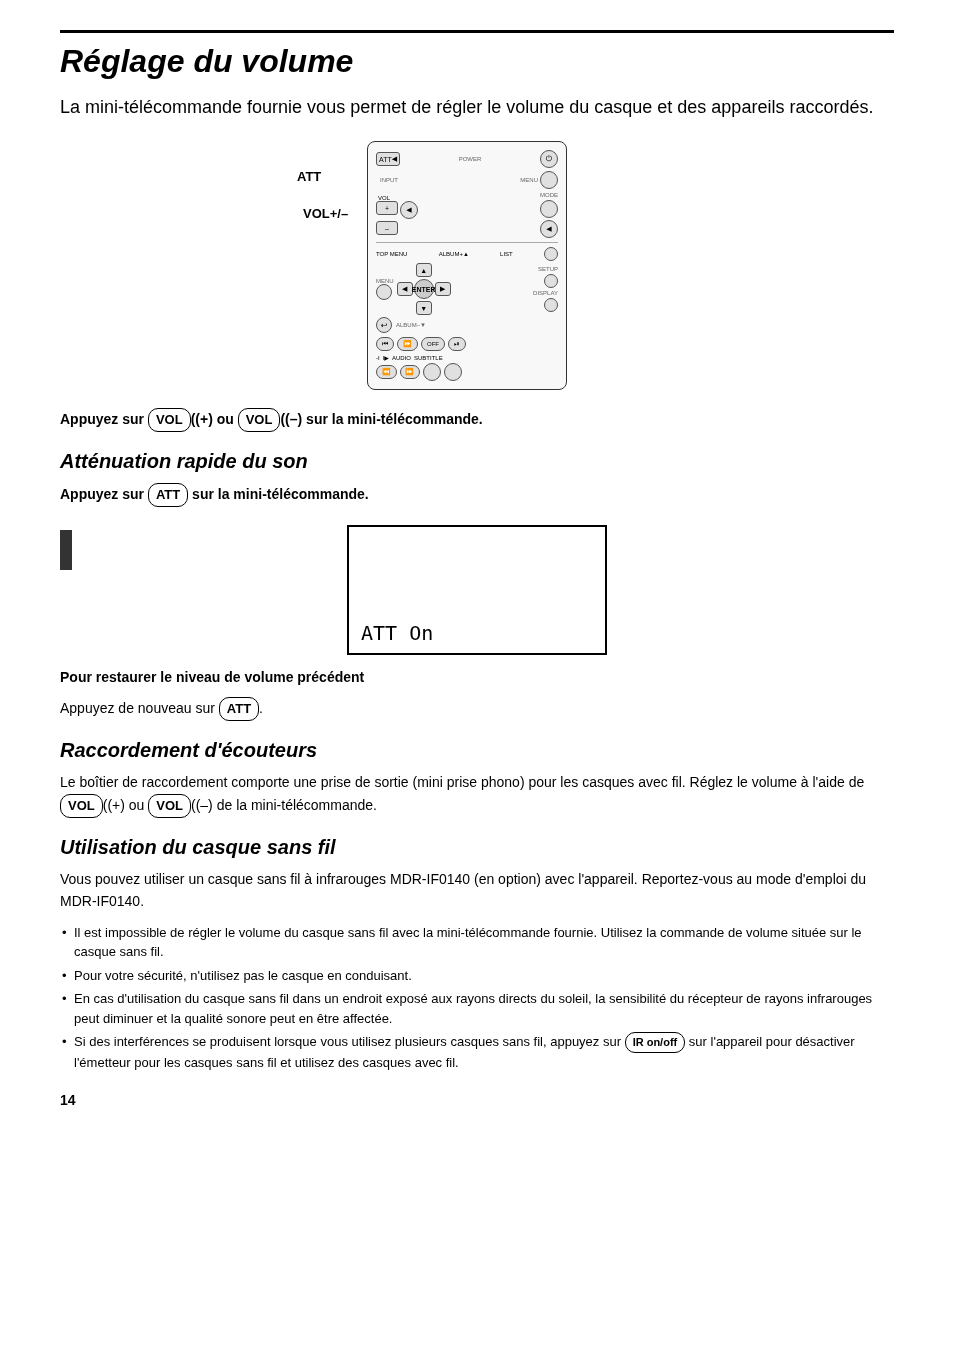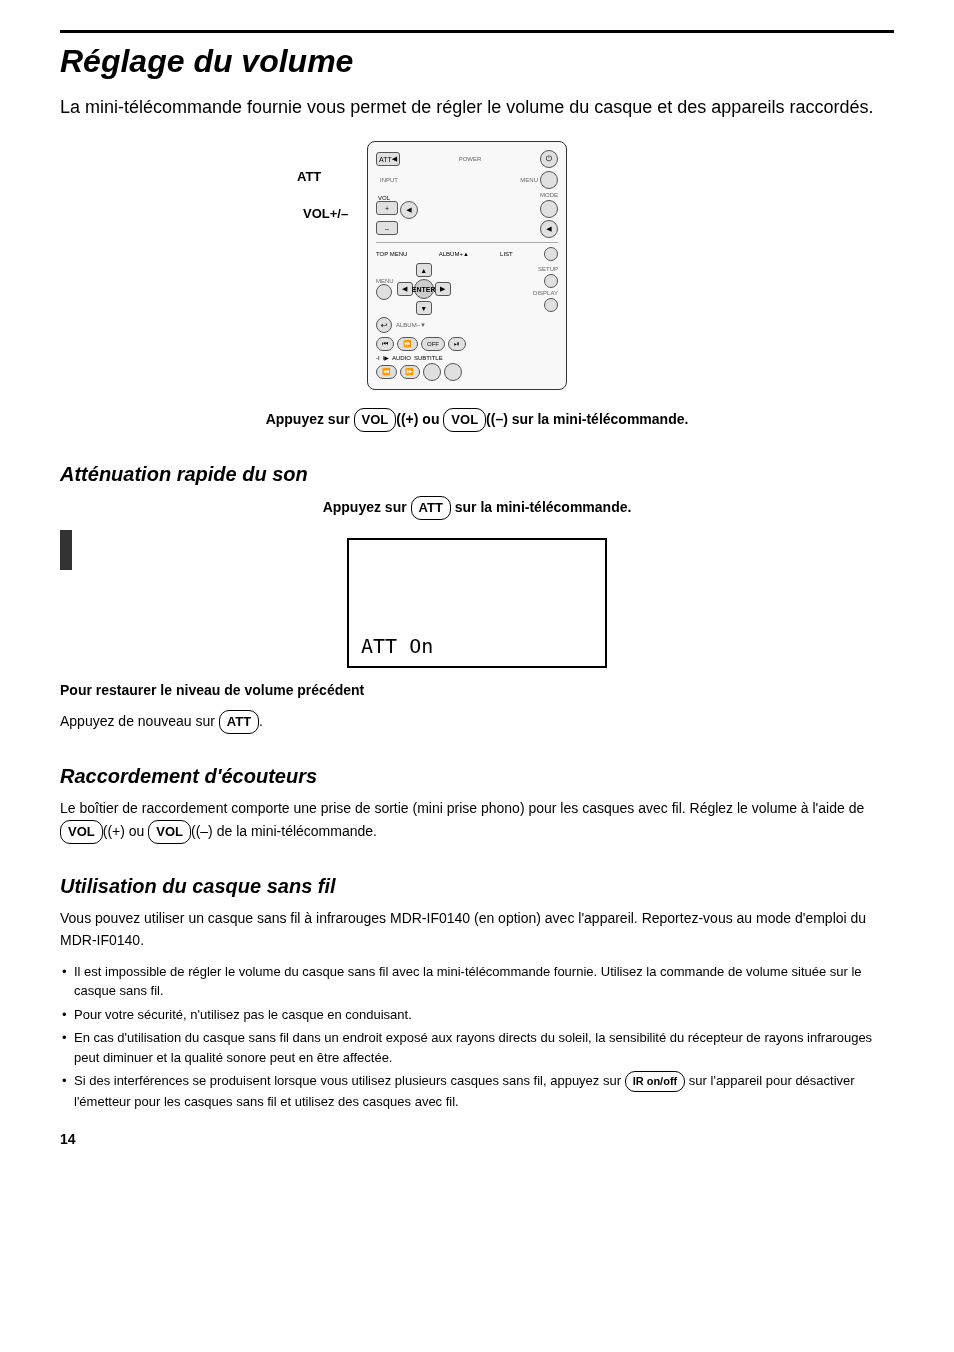--- a/index.html
+++ b/index.html
@@ -126,39 +126,39 @@
       align-items: center;
       justify-content: center;
       font-size: 7px;
       font-weight: bold;
     }
 
     .step-instruction {
       font-size: 14px;
       font-weight: bold;
       margin-bottom: 18px;
-      text-align: center;
+      text-align: left;
       margin-top: 8px;
     }
 
     .btn-inline {
       display: inline-block;
       border: 1px solid #000;
       border-radius: 10px;
       padding: 1px 7px;
       font-size: 13px;
       font-weight: bold;
       background: #fff;
     }
 
     h2 {
       font-size: 20px;
       font-weight: 900;
       font-style: italic;
-      margin-top: 31px;
+      margin-top: 18px;
       margin-bottom: 10px;
     }
 
     .att-display {
       border: 2px solid #000;
       width: 260px;
       height: 130px;
       margin: 10px auto 14px auto;
       display: flex;
       align-items: flex-end;

